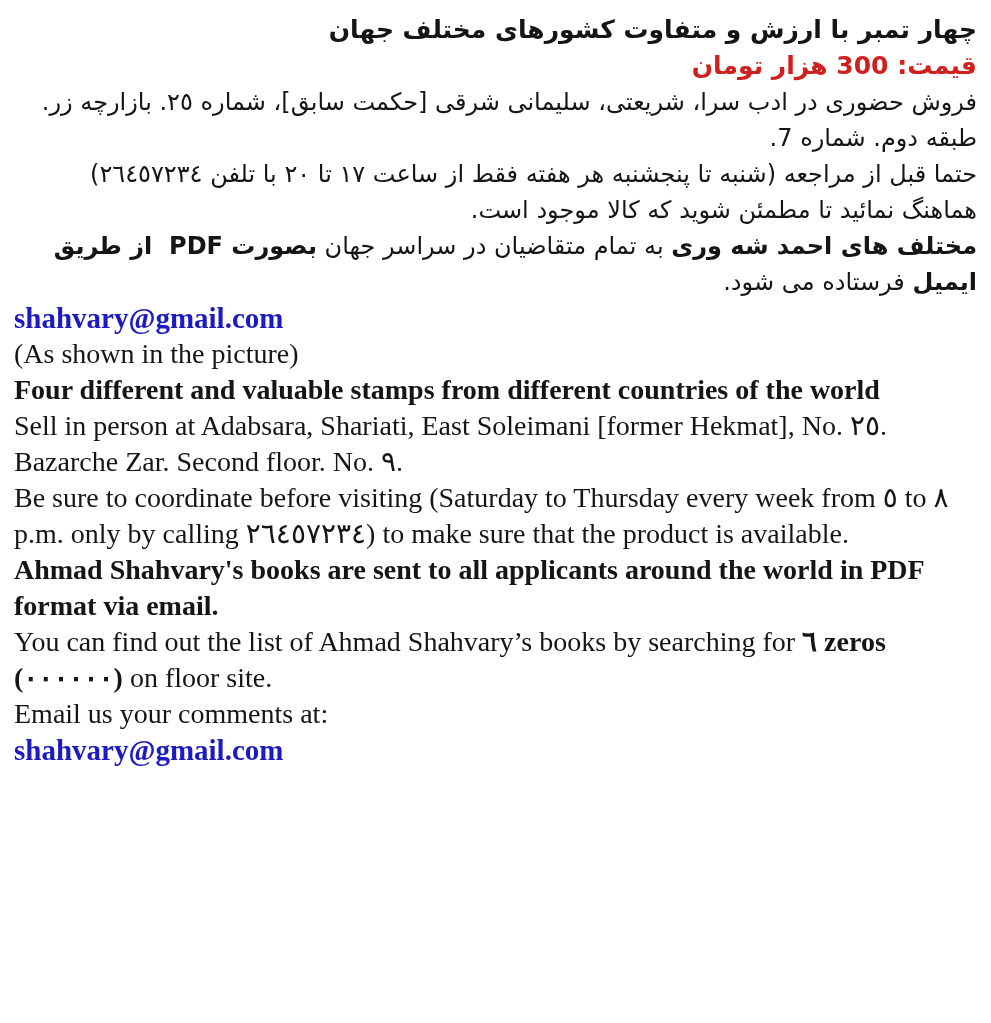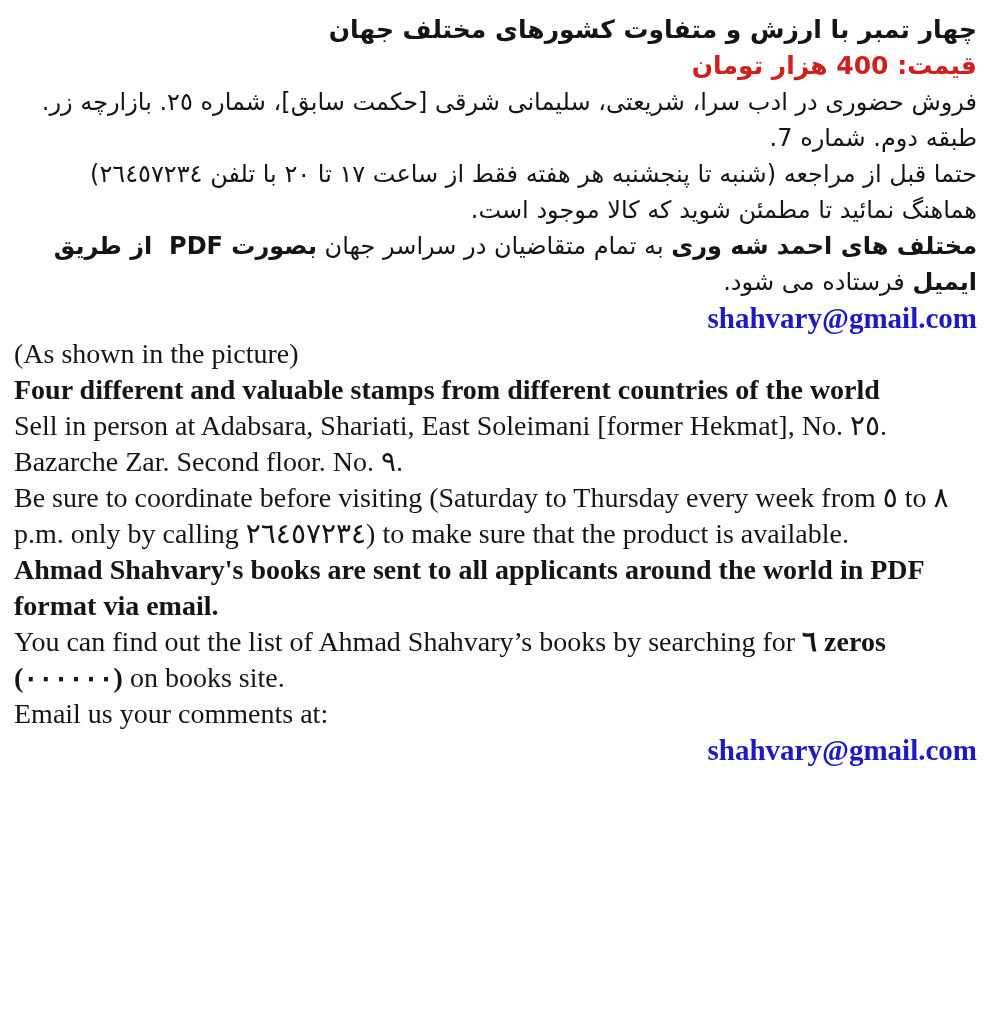--- a/index.html
+++ b/index.html
@@ -55,39 +55,39 @@
   .en b { font-weight: bold; }
   .en-bold { font-weight: bold; }
   .en-price {
     font-weight: bold;
     color: #d0201e;
   }
 
   .email-link {
     display: block;
     direction: ltr;
-    text-align: right;
+    text-align: left;
     font-family: "Liberation Serif", serif;
     font-size: 29px;
     line-height: 36px;
     font-weight: bold;
     color: #1c1ac0;
     text-decoration: none;
     cursor: pointer;
   }
 </style>
 </head>
 <body>
 
 <div class="page">
 
   <p class="fa fa-title">چهار تمبر با ارزش و متفاوت کشورهای مختلف جهان</p>
 
 
-  <p class="fa fa-price">قیمت: 400 هزار تومان</p>
+  <p class="fa fa-price">قیمت: 300 هزار تومان</p>
 
   <p class="fa">فروش حضوری در ادب سرا، شریعتی، سلیمانی شرقی [حکمت سابق]، شماره ٢٥. بازارچه زر. طبقه دوم. شماره 7.</p>
 
   <p class="fa">حتما قبل از مراجعه (شنبه تا پنجشنبه هر هفته فقط از ساعت ١٧ تا ٢٠ با تلفن ٢٦٤٥٧٢٣٤) هماهنگ نمائید تا مطمئن شوید که کالا موجود است.</p>
 
   <p class="fa"><b>مختلف های احمد شه وری</b><span> به تمام متقاضیان در سراسر جهان </span><b>بصورت PDF</b><b>&nbsp; از طریق ایمیل</b><span> فرستاده می شود.</span></p>
 
 
 
   <a class="email-link">shahvary@gmail.com</a>
@@ -96,19 +96,19 @@
 
   <p class="en en-bold">Four different and valuable stamps from different countries of the world</p>
 
 
   <p class="en">Sell in person at Adabsara, Shariati, East Soleimani [former Hekmat], No. ٢٥. Bazarche Zar. Second floor. No. ٩.</p>
 
   <p class="en">Be sure to coordinate before visiting (Saturday to Thursday every week from ٥ to ٨ p.m. only by calling ٢٦٤٥٧٢٣٤) to make sure that the product is available.</p>
 
   <p class="en en-bold">Ahmad Shahvary's books are sent to all applicants around the world in PDF format via email.</p>
 
-  <p class="en"><span>You can find out the list of Ahmad Shahvary’s books by searching for </span><b>٦ zeros (٠٠٠٠٠٠)</b><span> on books site.</span></p>
+  <p class="en"><span>You can find out the list of Ahmad Shahvary’s books by searching for </span><b>٦ zeros (٠٠٠٠٠٠)</b><span> on floor site.</span></p>
 
   <p class="en">Email us your comments at:</p>
 
   <a class="email-link">shahvary@gmail.com</a>
 
 </div>
 
 </body></html>

